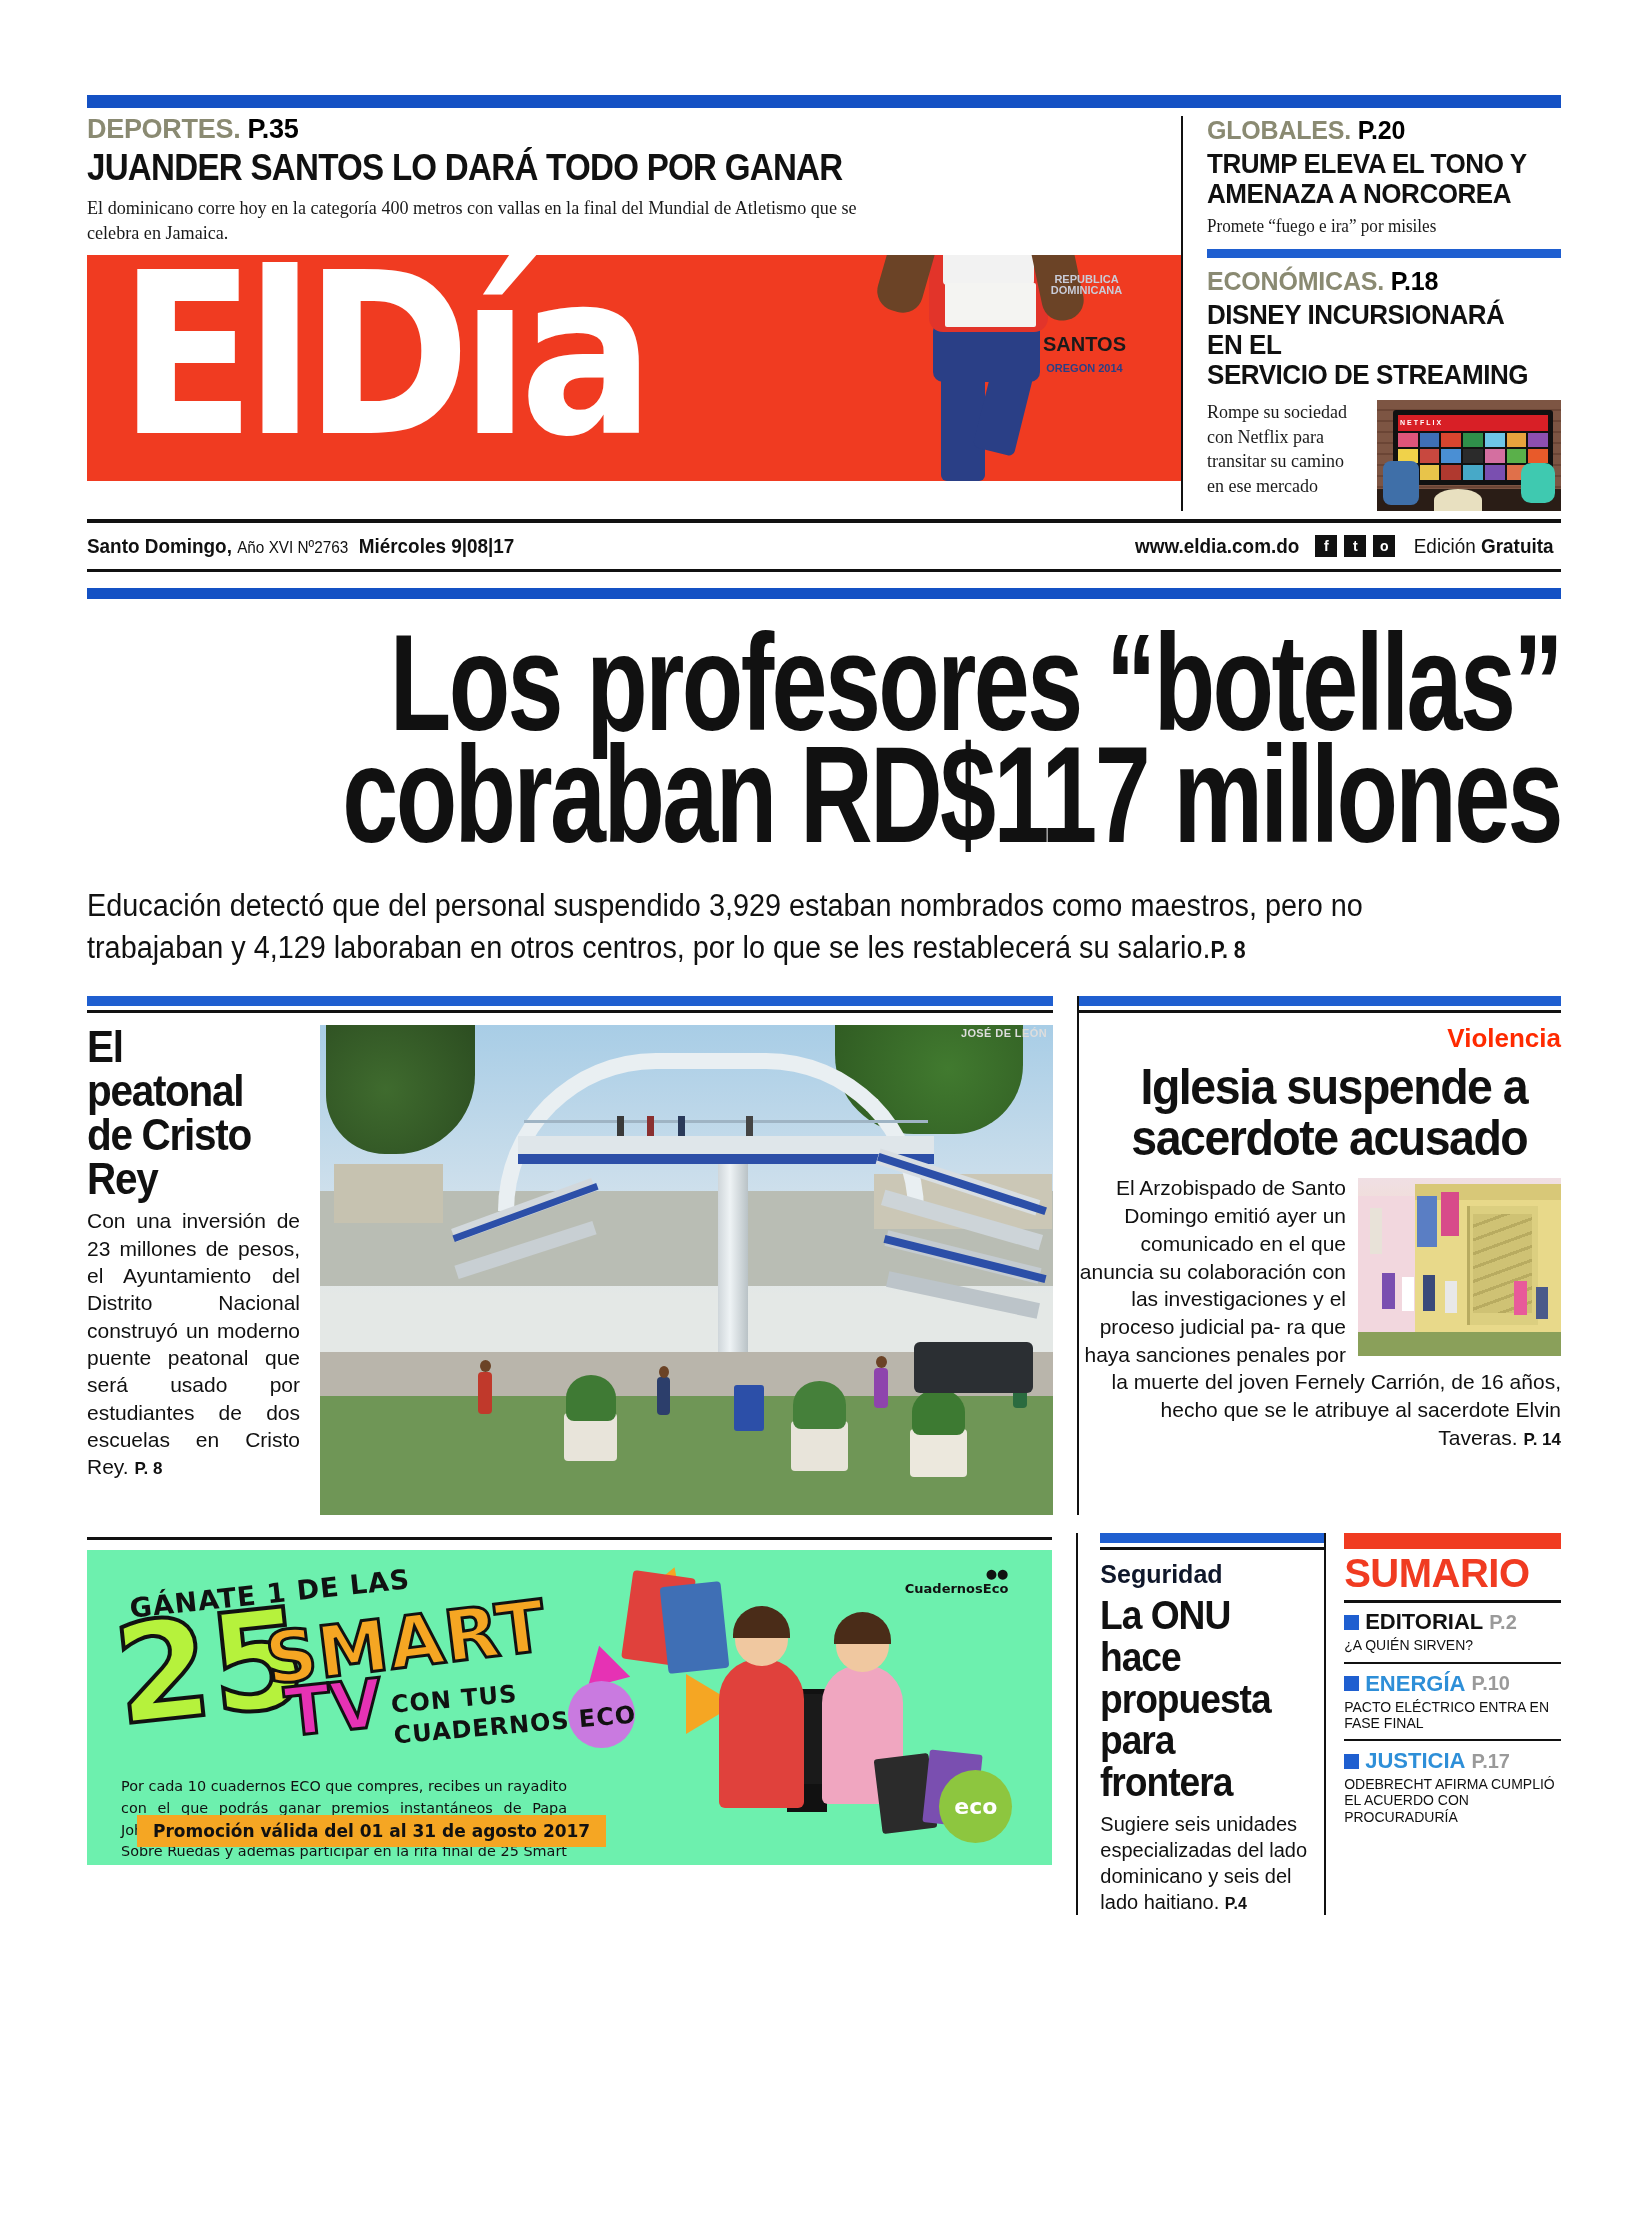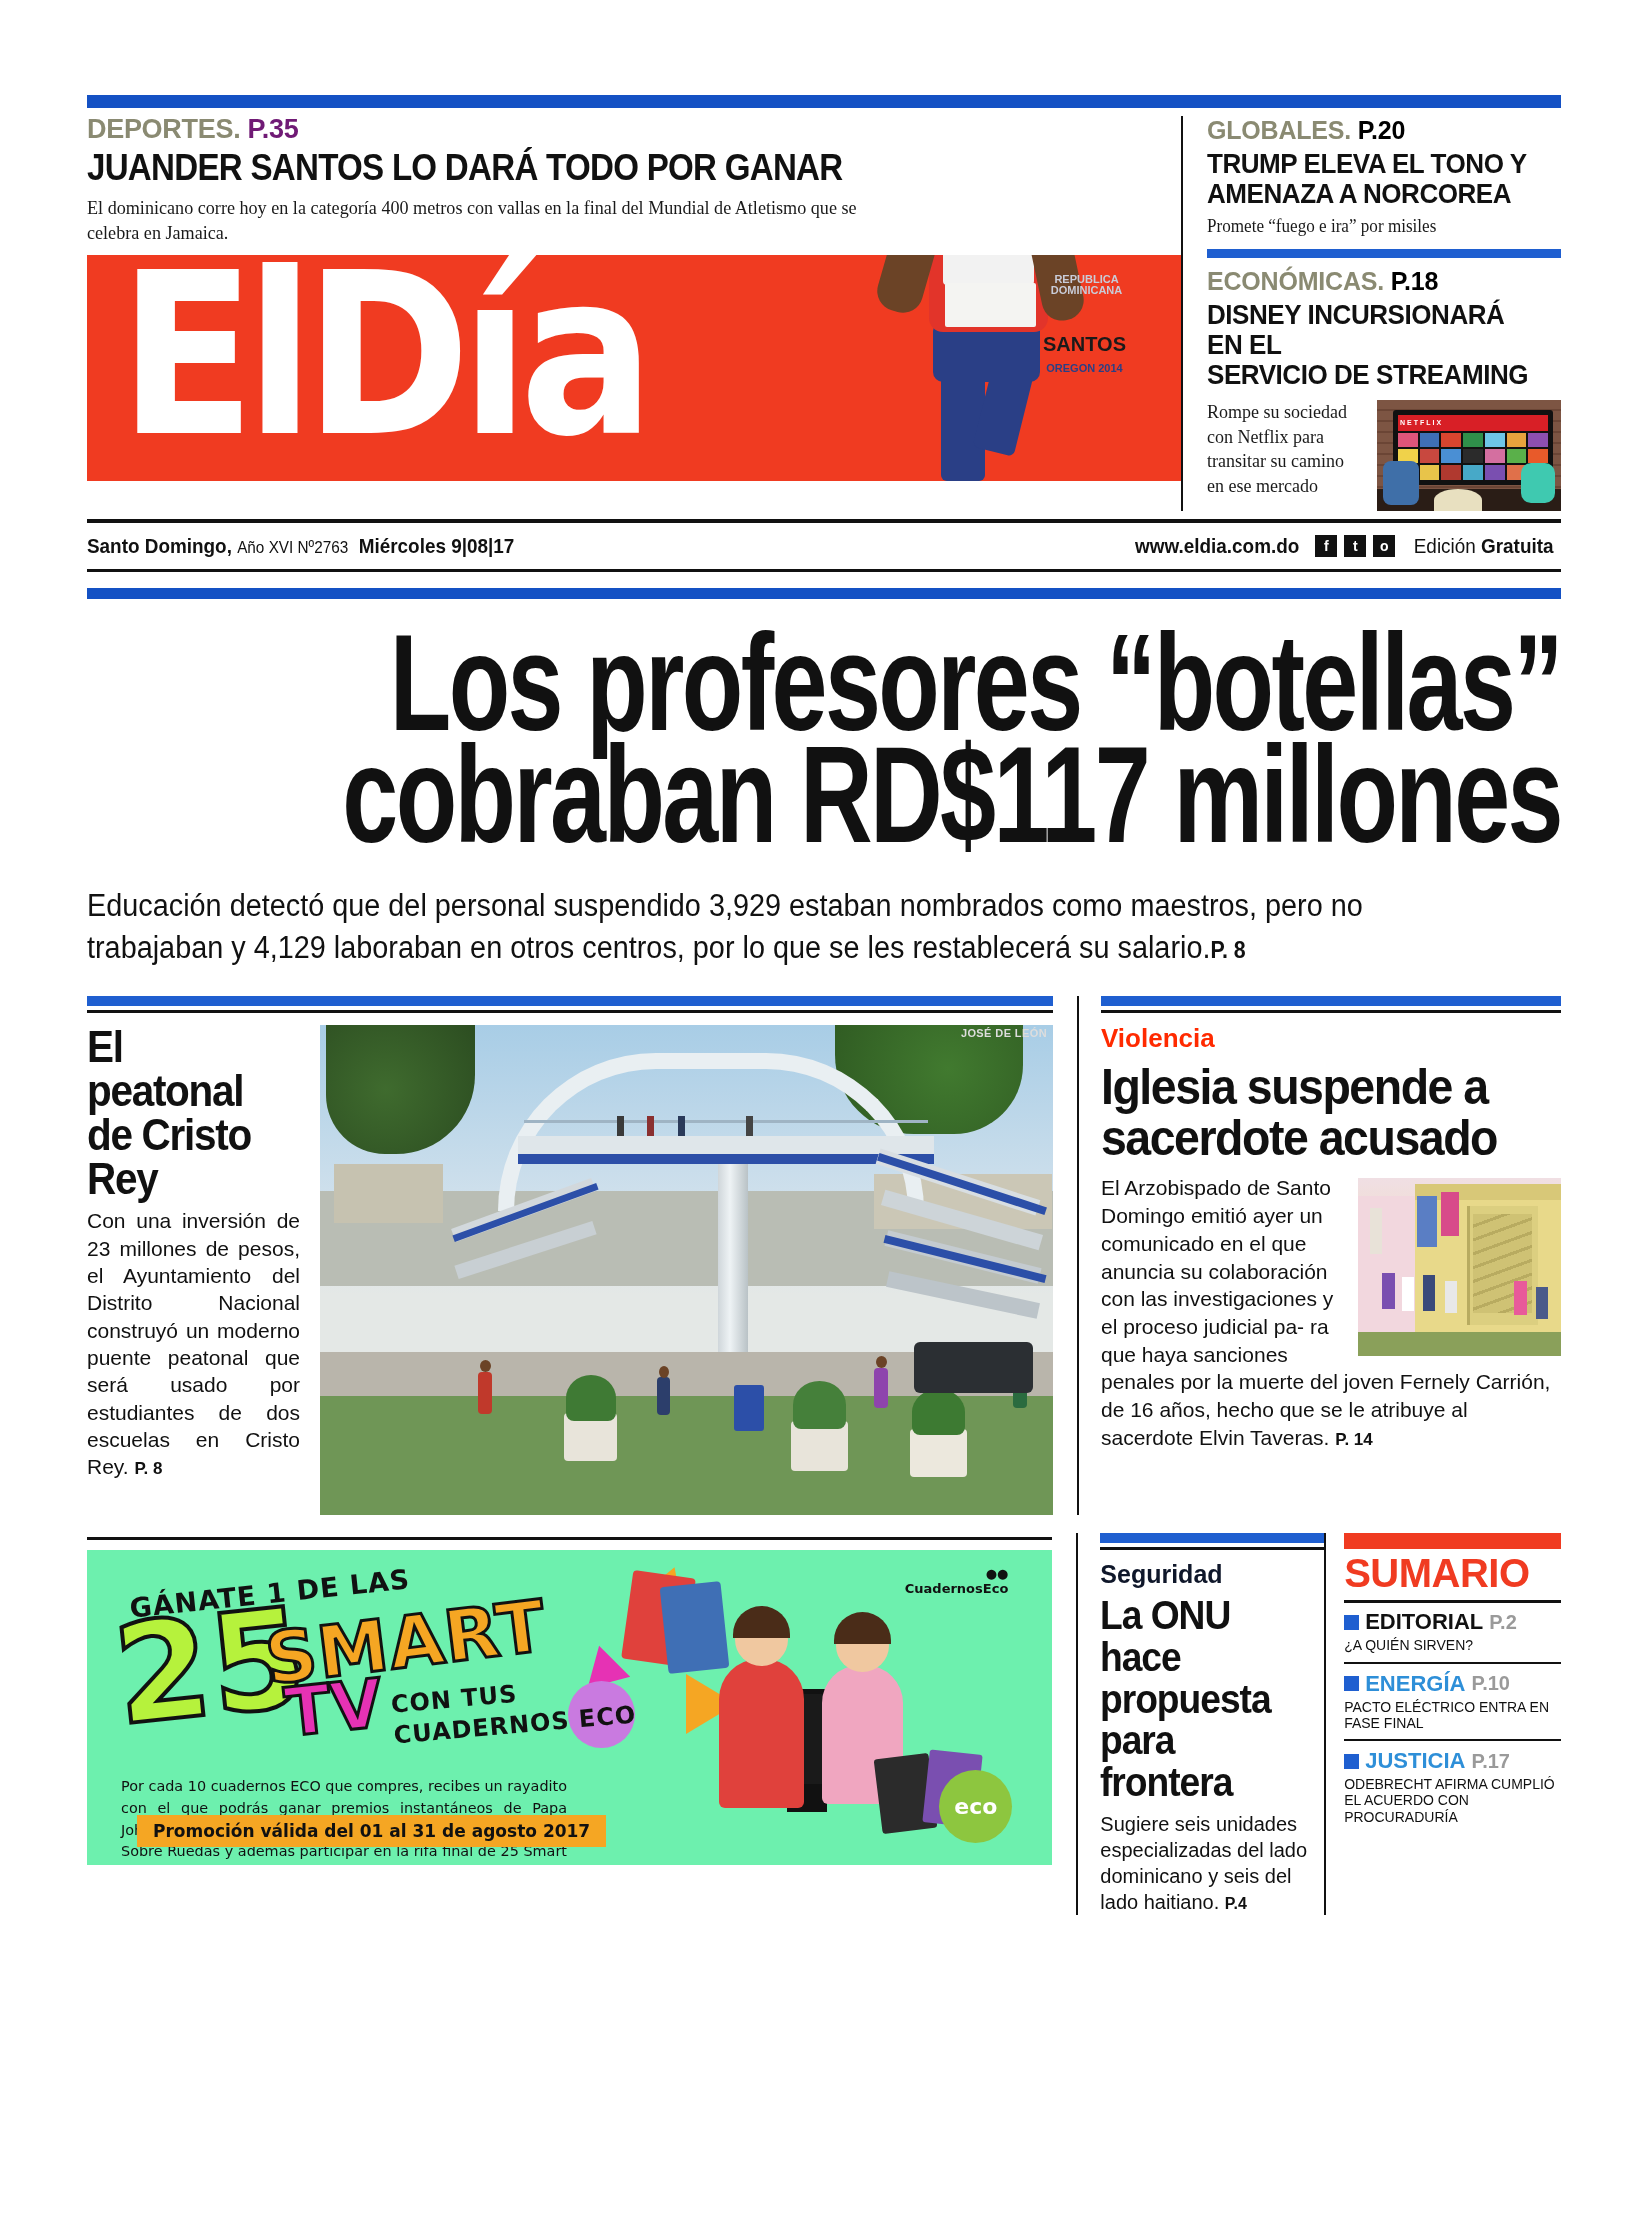--- a/index.html
+++ b/index.html
@@ -18,21 +18,21 @@
 
   
   .top-rule-blue { height: 13px; background: #1451c4; margin-top: 95px; }
   .topbox { display: flex; margin-top: 8px; }
   .topbox-left { width: 1094px; position: relative; }
   .topbox-right { width: 380px; padding-left: 24px; border-left: 2px solid #111; }
 
   .kicker { font-weight: 800; font-size: 27px; letter-spacing: -0.3px;
             font-stretch: condensed; line-height: 1; }
   .kicker .sec { color: #8a8a72; }
-  .kicker .pg { color: #701a75; }
+  .kicker .pg { color: #000000; }
 
   .sky-head {
     font-family: "Liberation Sans Narrow", "Liberation Sans", sans-serif;
     font-weight: 800; font-size: 36px; line-height: 1.02; color: #111;
     letter-spacing: -0.8px; margin-top: 7px;
     transform: scaleX(0.92); transform-origin: left top;
   }
   .sky-deck {
     font-family: "Liberation Serif", serif;
     font-size: 19.3px; line-height: 1.3; color: #1a1a1a; margin-top: 8px;
@@ -125,21 +125,21 @@
   .main-deck {
     font-family: "Liberation Sans Narrow","Liberation Sans",sans-serif;
     font-size: 31px; line-height: 1.34; color: #111; margin-top: 34px;
     transform: scaleX(0.93); transform-origin: left top;
   }
   .main-deck .pg { font-weight: 800; font-size: 23px; }
 
   
   .mid { display: flex; margin-top: 28px; }
   .mid-left { width: 990px; padding-right: 24px; }
-  .mid-right { width: 484px; padding-left: 22px; border-left: 2px solid #111; }
+  .mid-right { width: 484px; border-left: 2px solid #111; text-align: right; }
   .topline-blue { height: 10px; background: #1f5fd0; }
   .topline-black { height: 3px; background: #111; margin-top: 4px; }
 
   .peat { display: flex; margin-top: 12px; gap: 20px; }
   .peat-col { width: 213px; }
   .peat-head {
     font-family: "Liberation Sans Narrow","Liberation Sans",sans-serif;
     font-weight: 800; font-size: 44px; line-height: 1.0; color: #111;
     letter-spacing: -1.4px; transform: scaleX(0.92);
     transform-origin: left top;

